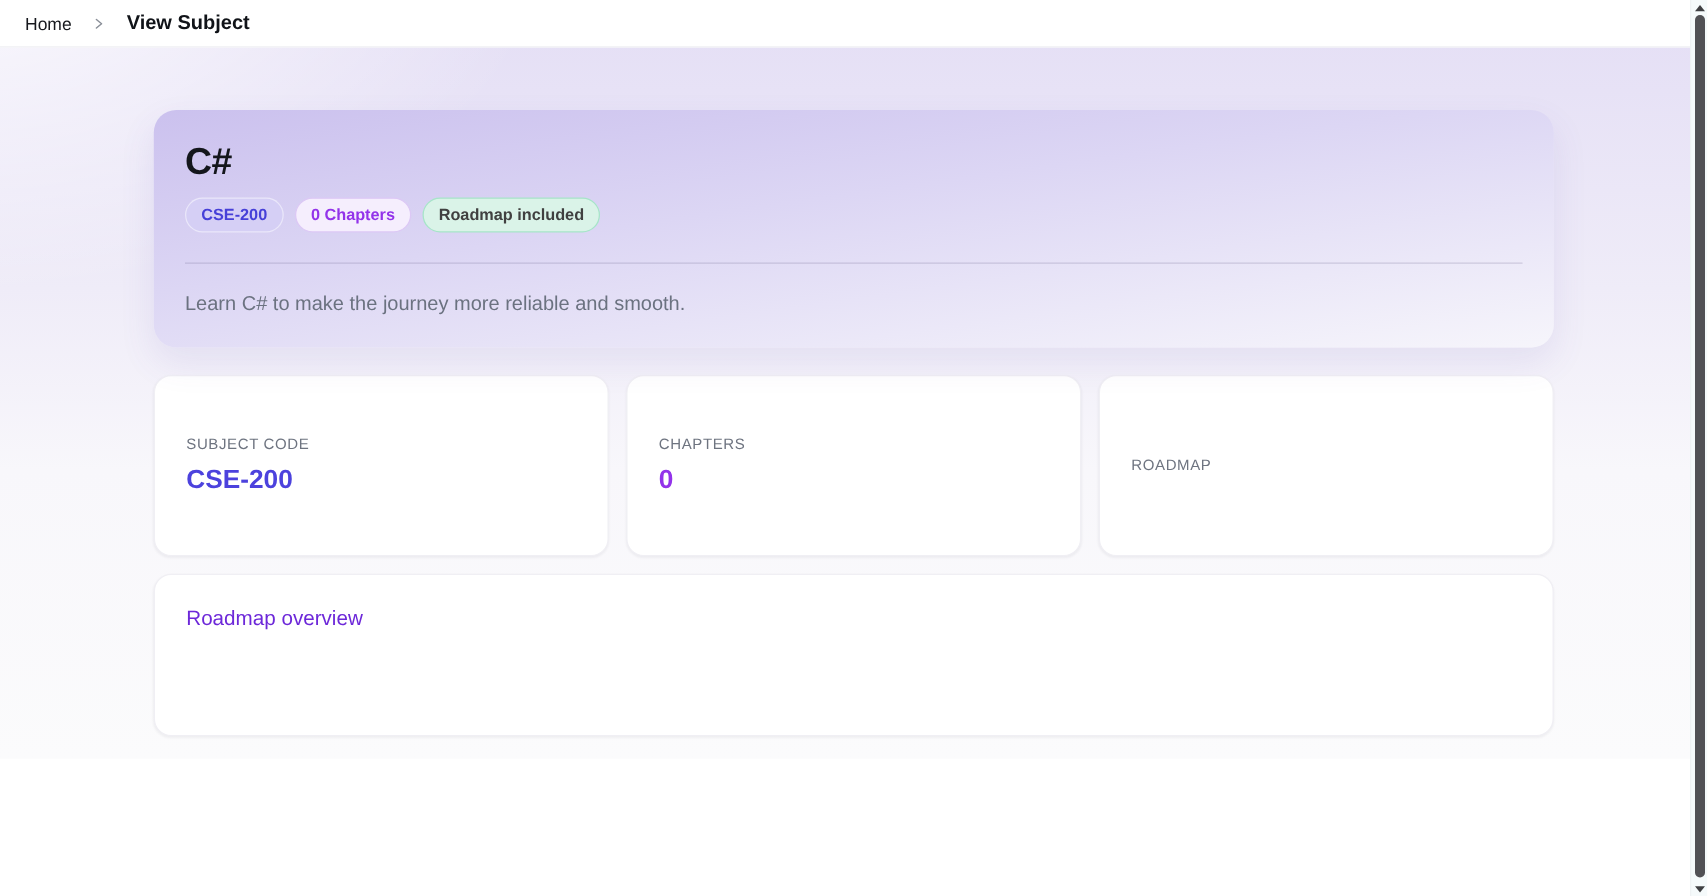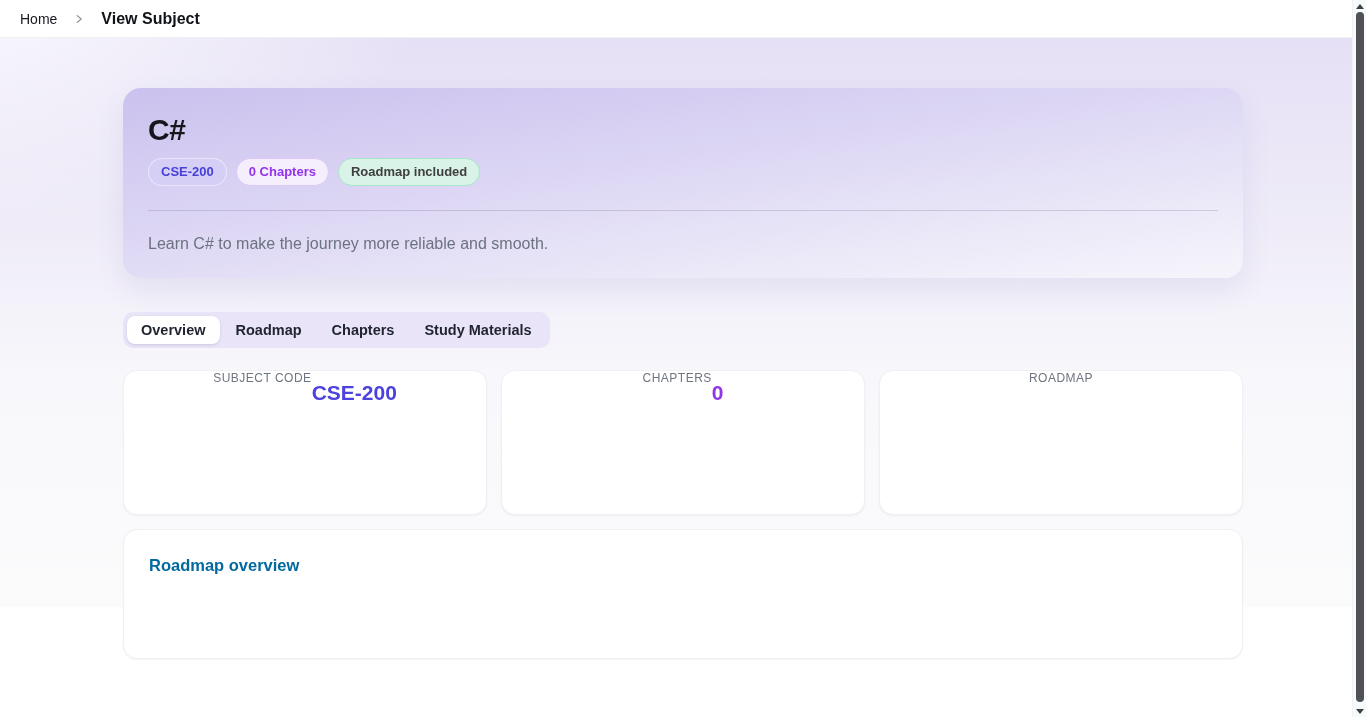--- a/index.html
+++ b/index.html
@@ -62,31 +62,31 @@
     padding:6px 14px; border-radius:8px; font-size:14.5px; font-weight:600;
     color:#1f2430; cursor:pointer; white-space:nowrap;
   }
   .tab.active { background:#ffffff; box-shadow:0 1px 3px rgba(28,25,70,0.14); }
 
   
   .stats-row { margin-top:22px; display:flex; gap:14px; }
   .stat-card {
     flex:1; height:145px; background:#ffffff; border:1px solid #f0eff4; border-radius:14px;
     box-shadow:0 1px 2px rgba(16,24,40,0.05);
-    display:flex; flex-direction:row; justify-content:center; padding:0 25px;
+    display:flex; flex-direction:column; justify-content:center; padding:0 25px;
   }
   .stat-label { font-size:12px; font-weight:500; color:#6e7480; letter-spacing:0.5px; }
   .stat-value { margin-top:10px; font-size:21px; font-weight:700; }
 
   
   .overview-card {
     margin-top:14px; height:130px; background:#ffffff; border:1px solid #f0eff4;
     border-radius:14px; box-shadow:0 1px 2px rgba(16,24,40,0.05); padding:26px 25px;
   }
-  .overview-title { font-size:16.5px; font-weight:700; color:#0369a1; }
+  .overview-title { font-size:16.5px; font-weight:400; color:#6d28d9; }
   .overview-sub { margin-top:27px; font-size:15.5px; color:#6b7280; }
 
   
   .scrollbar {
     position:absolute; right:0; top:0; width:14px; height:717px;
     background:#f5fafb; border-left:1px solid #eef2f4;
   }
   .sb-up, .sb-down {
     position:absolute; left:0; width:14px; height:12px; display:flex;
     align-items:center; justify-content:center; cursor:pointer;
@@ -125,26 +125,20 @@
           <span class="badge badge-chapters">0 Chapters</span>
           <span class="badge badge-roadmap">Roadmap included</span>
         </div>
 
         <hr class="hero-divider">
 
         <div class="hero-desc">Learn C# to make the journey more reliable and smooth.</div>
 
       </div>
 
-      <div class="tabs">
-        <div class="tab active">Overview</div>
-        <div class="tab">Roadmap</div>
-        <div class="tab">Chapters</div>
-        <div class="tab">Study Materials</div>
-      </div>
 
       <div class="stats-row">
         <div class="stat-card">
           <div class="stat-label">SUBJECT CODE</div>
           <div class="stat-value" style="color: rgb(76, 66, 221);">CSE-200</div>
         </div>
         <div class="stat-card">
           <div class="stat-label">CHAPTERS</div>
           <div class="stat-value" style="color: rgb(147, 51, 234);">0</div>
         </div>

